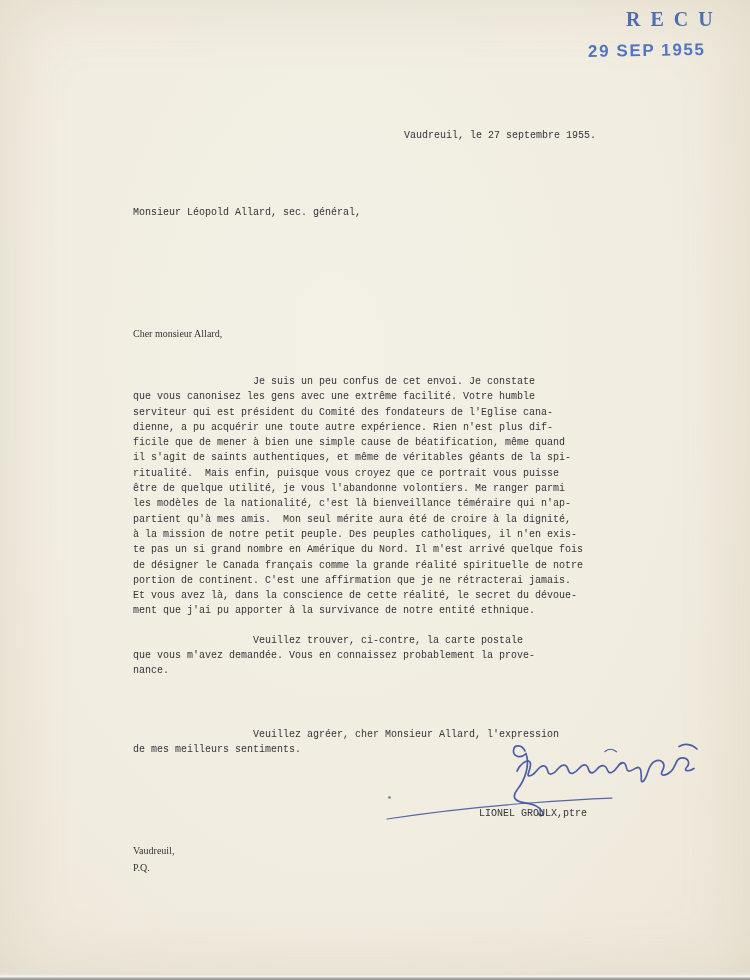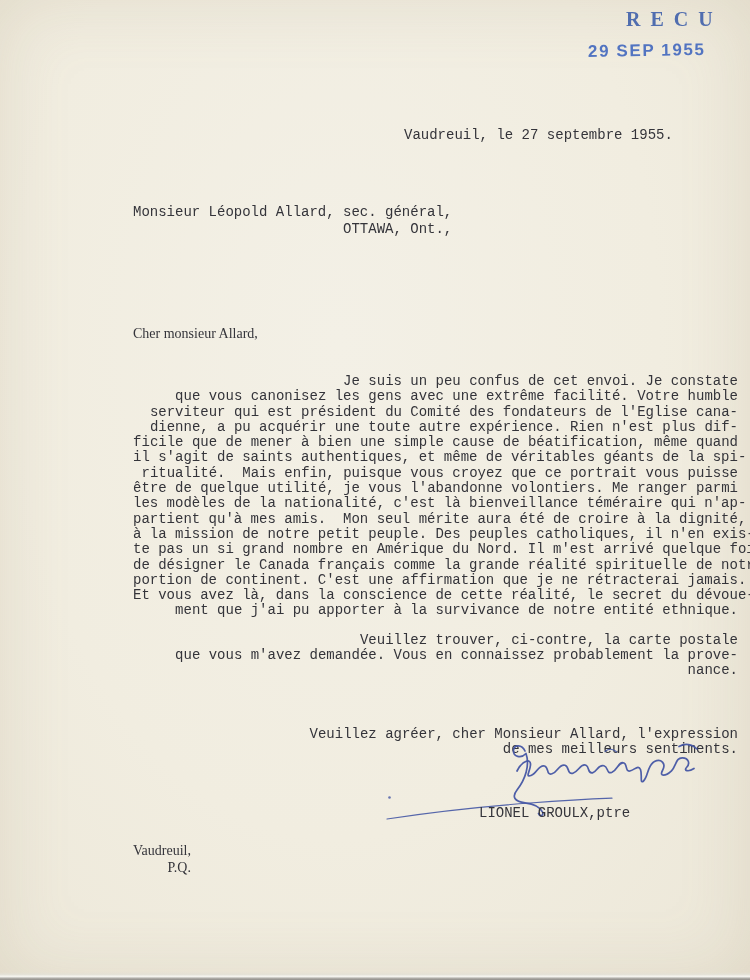--- a/index.html
+++ b/index.html
@@ -5,24 +5,23 @@
   html, body { margin:0; padding:0; }
   body {
     width:750px; height:980px; position:relative; overflow:hidden;
     background:#e9e6da;
     font-family:"Liberation Mono","DejaVu Sans Mono",monospace;
   }
   .paper {
     position:absolute; inset:0;
     background: radial-gradient(ellipse at 45% 35%, #f3f0e6 0%, #f1ede0 55%, #ece7d8 100%);
     box-shadow: inset 0 0 70px rgba(160,145,110,0.18);
-    text-align: right;
   }
   .typed {
-    color:#34343a; font-size:14px; line-height:15.3px;
+    color:#34343a; font-size:10px; line-height:15.3px;
     text-rendering:optimizeLegibility;
   }
   .stamp-recu {
     position:absolute; left:626px; top:8px;
     font-family:"Liberation Serif","DejaVu Serif",serif;
     font-weight:bold; font-size:20px; letter-spacing:10px;
     color:#4061ab; opacity:.9;
   }
   .stamp-date {
     position:absolute; left:588px; top:41px;
@@ -54,21 +53,20 @@
 
   <div>
     <div class="stamp-recu">RECU</div>
     <div class="stamp-date">29 SEP 1955</div>
   </div>
 
   <div class="typed dateline">Vaudreuil, le 27 septembre 1955.</div>
 
   <div class="typed recipient">
     <div>Monsieur Léopold Allard, sec. général,</div>
-    <div>OTTAWA, Ont.,</div>
   </div>
 
   <div class="typed salutation">Cher monsieur Allard,</div>
 
   <div class="typed body-block">
     <div class="para" style="margin-bottom:14px;">                    Je suis un peu confus de cet envoi. Je constate
 que vous canonisez les gens avec une extrême facilité. Votre humble
 serviteur qui est président du Comité des fondateurs de l'Eglise cana-
 dienne, a pu acquérir une toute autre expérience. Rien n'est plus dif-
 ficile que de mener à bien une simple cause de béatification, même quand

